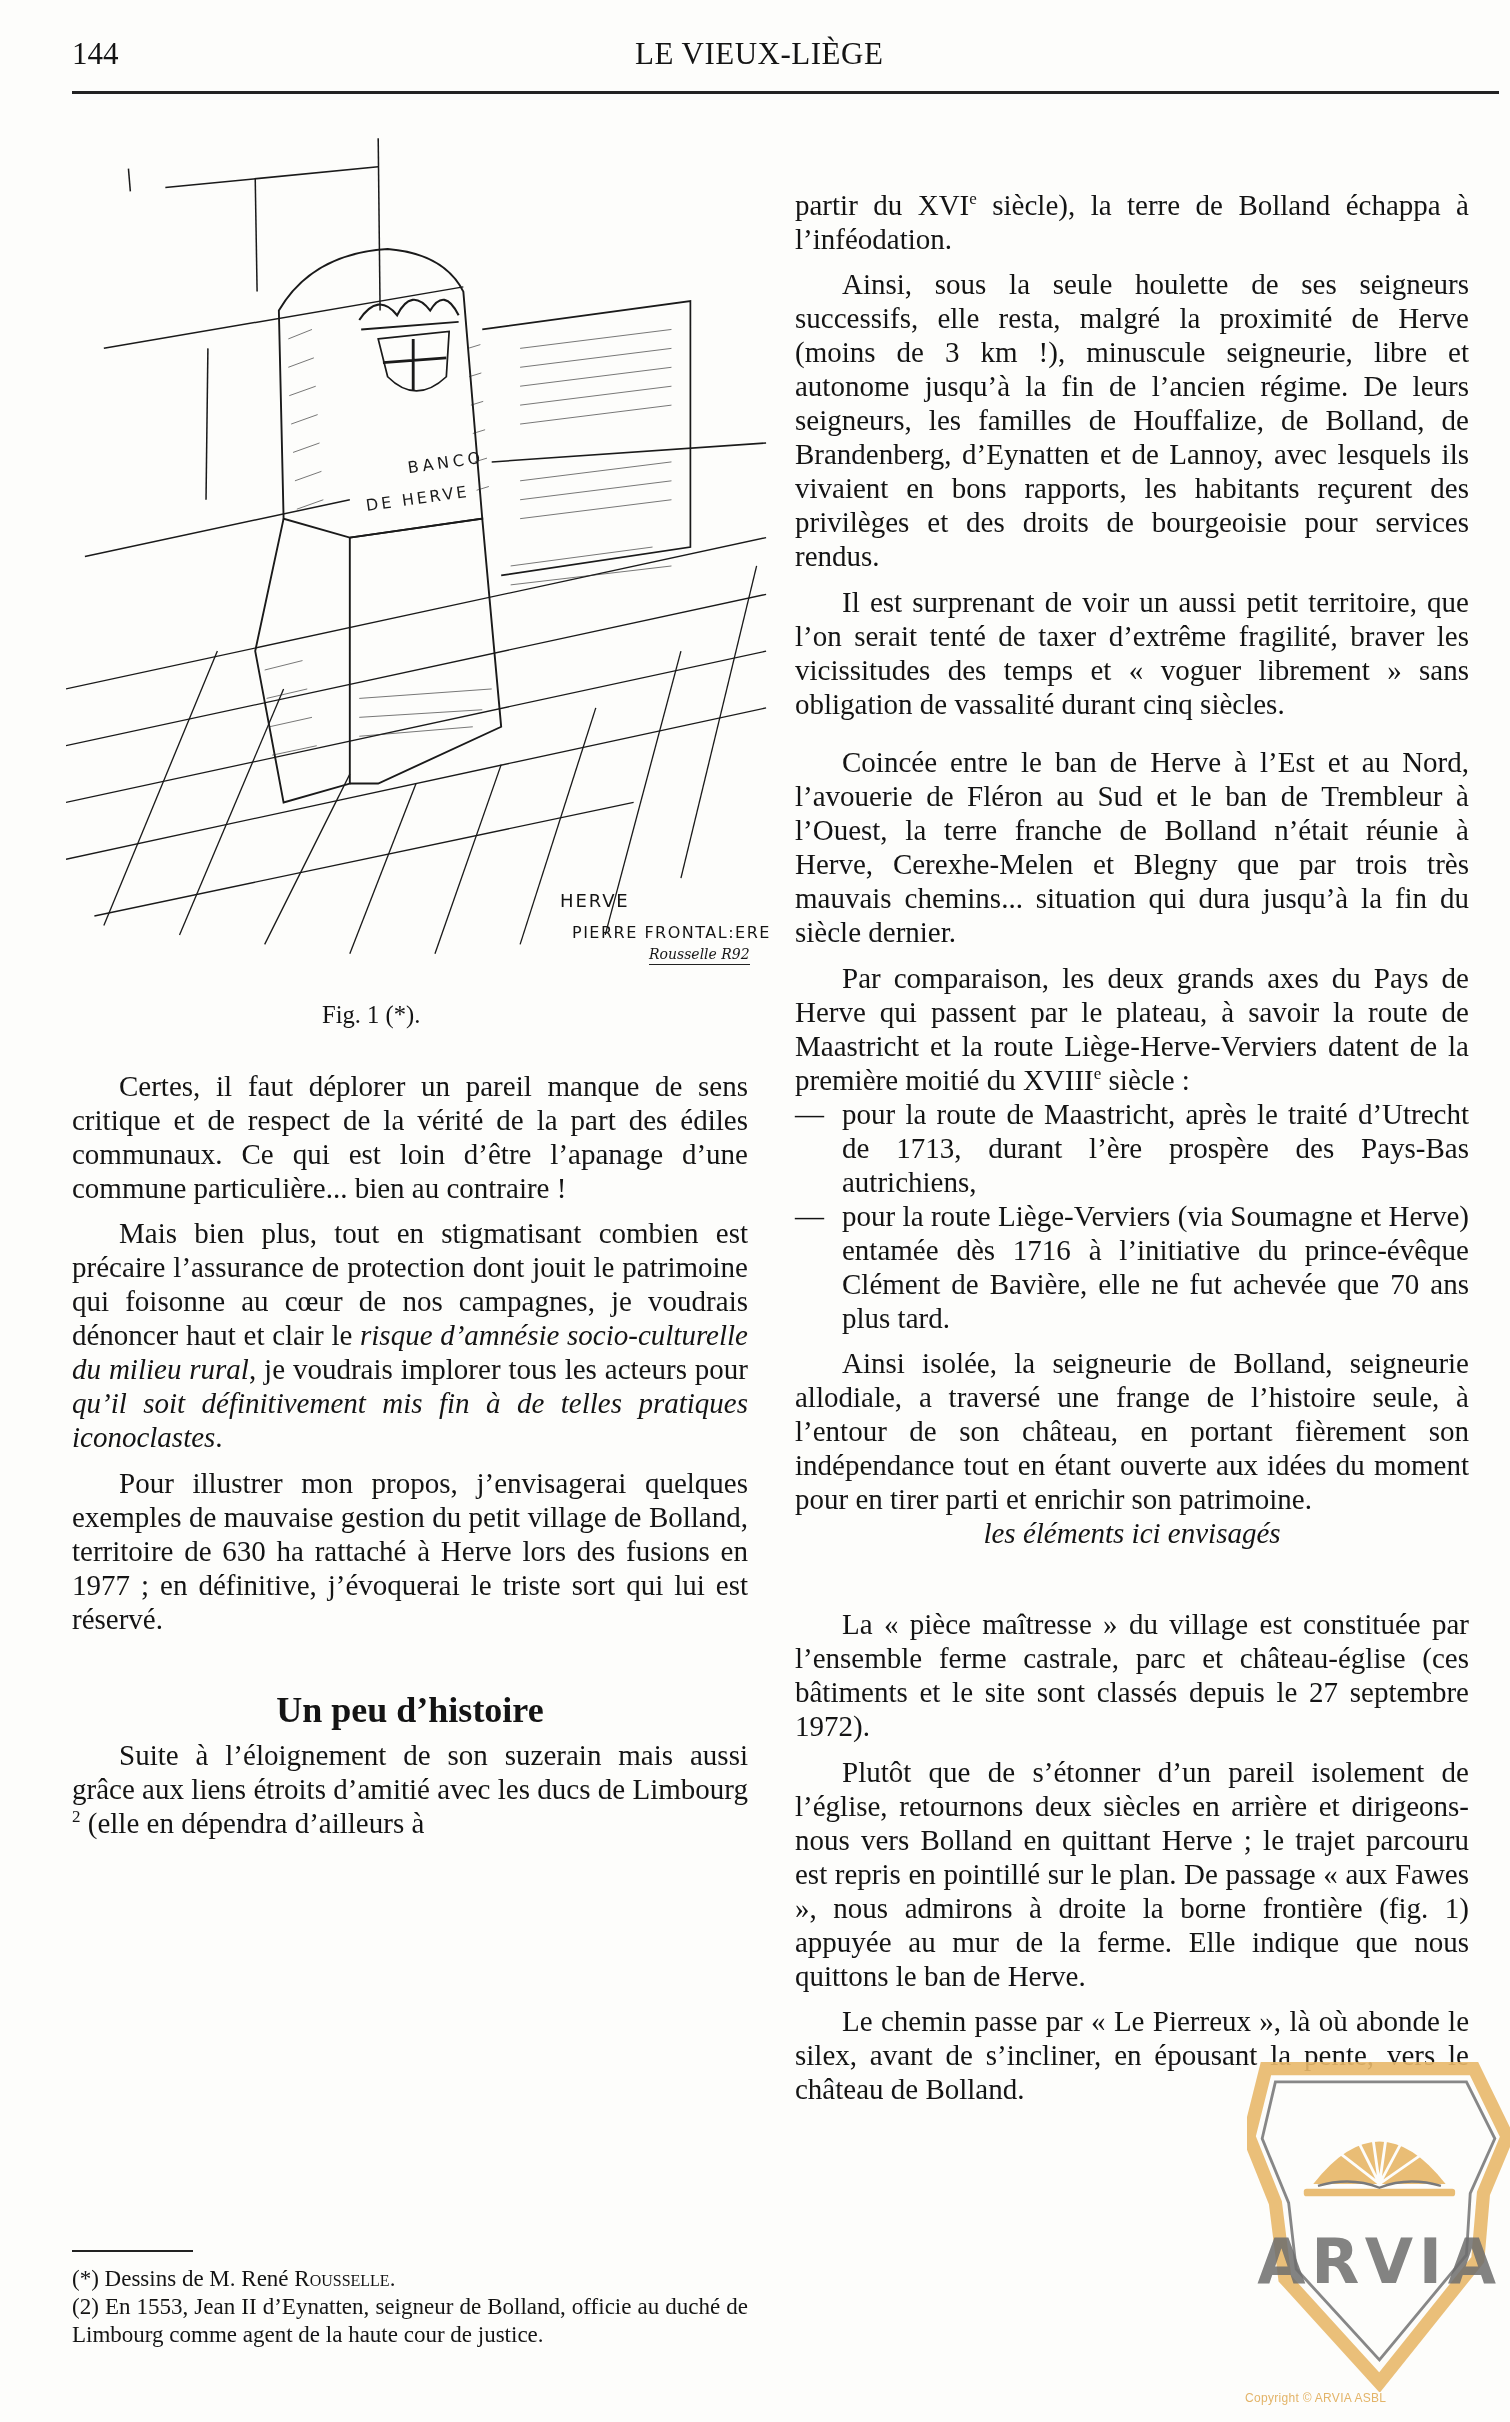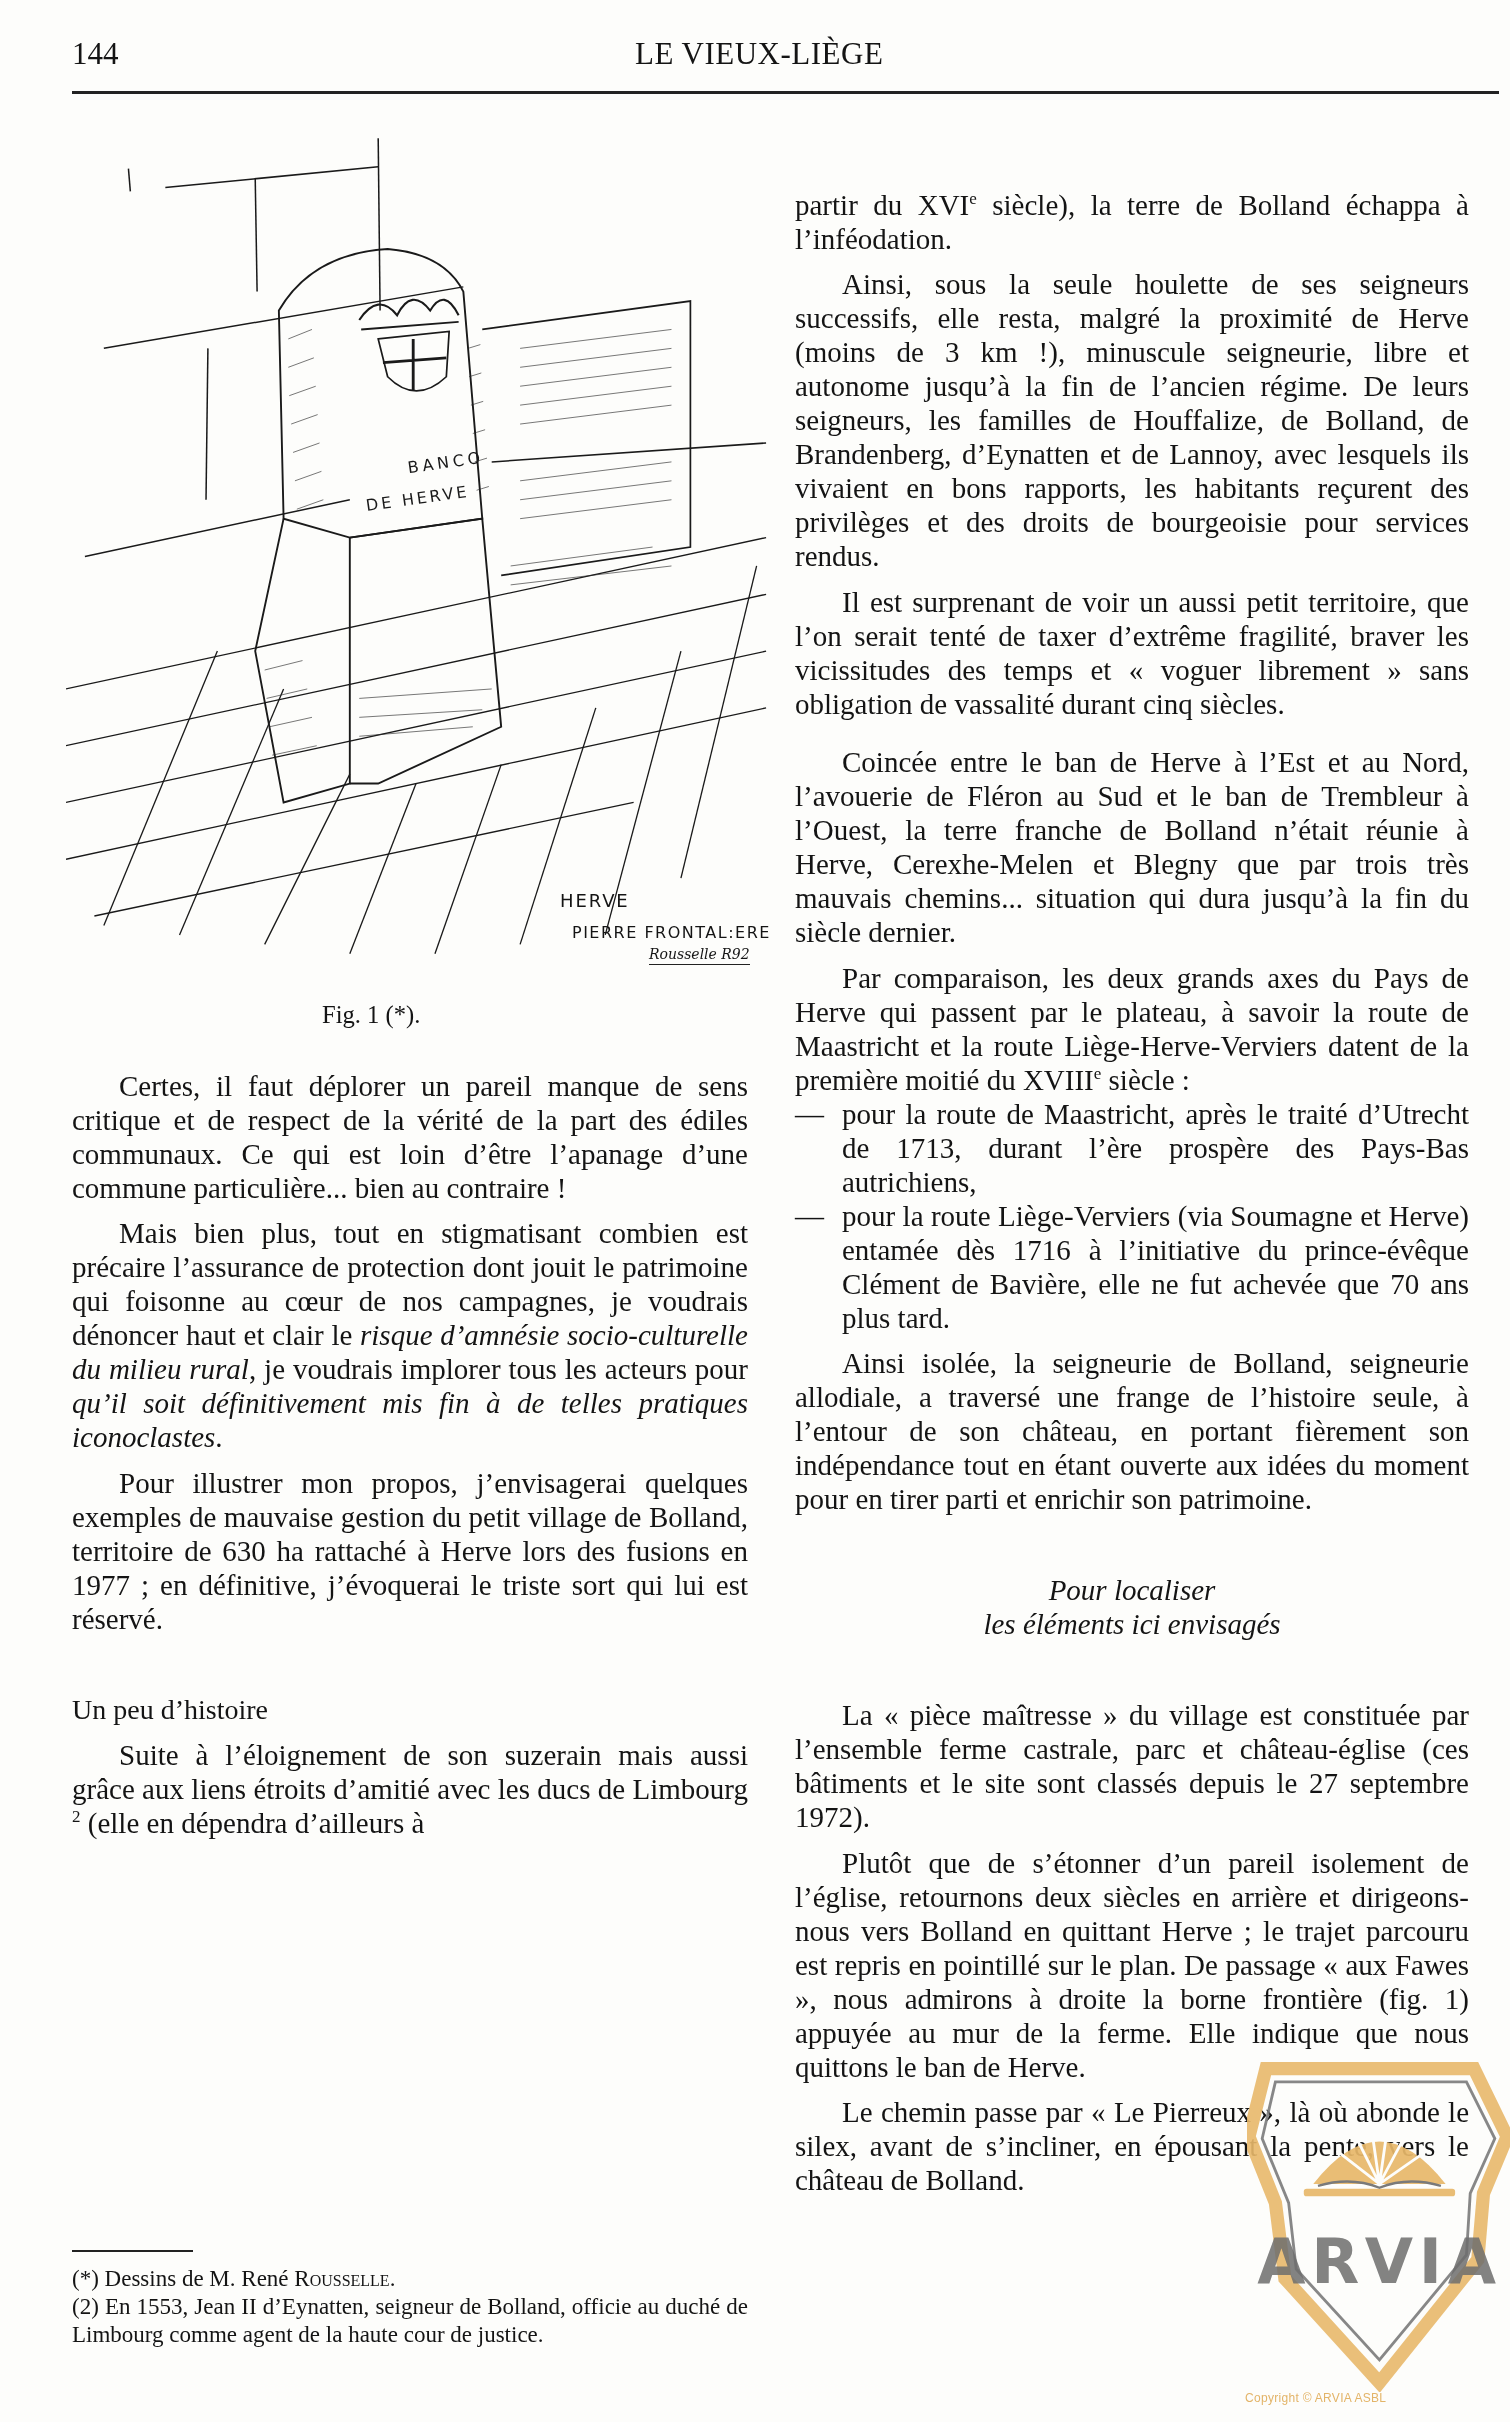--- a/index.html
+++ b/index.html
@@ -17,21 +17,21 @@
   .col { position: absolute; font-size: 29px; line-height: 34px; text-align: justify; }
   .col-left { left: 72px; width: 676px; }
   .col-right { left: 795px; width: 674px; top: 140px; margin-top: 48px; }
   .col p { margin: 0; text-indent: 47px; hyphens: manual; }
   .col p.noindent { text-indent: 0; }
   .gap-s { margin-top: 11.4px !important; }
   .gap-m { margin-top: 24.6px !important; }
   .gap-l { margin-top: 57px !important; }
   .list-item { position: relative; padding-left: 47px; text-indent: 0 !important; }
   .list-item .dash { position: absolute; left: 0; top: 0; }
-  .heading-bold { text-align: left; font-weight: normal; text-indent: 0 !important; font-size: 28px; }
+  .heading-bold { text-align: center; font-weight: bold; text-indent: 0 !important; font-size: 36px; }
   .heading-italic { text-align: center; font-style: italic; text-indent: 0 !important; }
   sup { font-size: 17px; line-height: 0; vertical-align: 11.4px; }
   em { font-style: italic; }
   .smallcaps { font-variant: small-caps; }
 
   .figure { position: absolute; left: 66px; top: 121px; width: 719px; height: 871px; }
   .figure svg { position: absolute; left: 0; top: 0; }
   .fig-label-herve { position: absolute; left: 560px; top: 890px; font-family: "DejaVu Sans", sans-serif; font-size: 18px; letter-spacing: 1.9px; }
   .fig-label-pierre { position: absolute; left: 572px; top: 923px; font-family: "DejaVu Sans", sans-serif; font-size: 16px; letter-spacing: 1.5px; }
   .fig-signature { position: absolute; left: 649px; top: 946px; font-family: "DejaVu Serif", serif; font-style: italic; font-size: 14px; border-bottom: 1.4px solid #222; padding-bottom: 2px; }
@@ -128,21 +128,20 @@
 
 <div class="col col-right">
   <p class="noindent"><span>partir du XVI</span><sup>e</sup><span> siècle), la terre de Bolland échappa à l’inféodation.</span></p>
   <p class="gap-s">Ainsi, sous la seule houlette de ses seigneurs successifs, elle resta, malgré la proximité de Herve (moins de 3 km !), minuscule seigneurie, libre et autonome jusqu’à la fin de l’ancien régime. De leurs seigneurs, les familles de Houf­falize, de Bolland, de Brandenberg, d’Eynatten et de Lannoy, avec lesquels ils vivaient en bons rapports, les habitants reçurent des privilèges et des droits de bourgeoisie pour services rendus.</p>
   <p class="gap-s">Il est surprenant de voir un aussi petit terri­toire, que l’on serait tenté de taxer d’extrême fra­gilité, braver les vicissitudes des temps et « voguer librement » sans obligation de vassalité durant cinq siècles.</p>
   <p class="gap-m" style="margin-top:26.5px">Coincée entre le ban de Herve à l’Est et au Nord, l’avouerie de Fléron au Sud et le ban de Trembleur à l’Ouest, la terre franche de Bolland n’était réunie à Herve, Cerexhe-Melen et Blegny que par trois très mauvais chemins... situation qui dura jusqu’à la fin du siècle dernier.</p>
   <p class="gap-s"><span>Par comparaison, les deux grands axes du Pays de Herve qui passent par le plateau, à savoir la route de Maastricht et la route Liège-Herve-Verviers datent de la première moitié du XVIII</span><sup>e</sup><span> siècle :</span></p>
   <p class="list-item"><span class="dash">—</span><span>pour la route de Maastricht, après le traité d’Utrecht de 1713, durant l’ère prospère des Pays-Bas autrichiens,</span></p>
   <p class="list-item"><span class="dash">—</span><span>pour la route Liège-Verviers (via Soumagne et Herve) entamée dès 1716 à l’initiative du prince-évêque Clément de Bavière, elle ne fut achevée que 70 ans plus tard.</span></p>
   <p class="gap-s">Ainsi isolée, la seigneurie de Bolland, sei­gneurie allodiale, a traversé une frange de l’his­toire seule, à l’entour de son château, en portant fièrement son indépendance tout en étant ouverte aux idées du moment pour en tirer parti et enrichir son patrimoine.</p>
-  <p class="heading-italic gap-l" style="margin-top:51px">Pour localiser</p>
   <p class="heading-italic">les éléments ici envisagés</p>
   <p class="gap-l" style="margin-top:30px">La « pièce maîtresse » du village est consti­tuée par l’ensemble ferme castrale, parc et châ­teau-église (ces bâtiments et le site sont classés depuis le 27 septembre 1972).</p>
   <p class="gap-s">Plutôt que de s’étonner d’un pareil isolement de l’église, retournons deux siècles en arrière et dirigeons-nous vers Bolland en quittant Herve ; le trajet parcouru est repris en pointillé sur le plan. De passage « aux Fawes », nous admirons à droite la borne frontière (fig. 1) appuyée au mur de la ferme. Elle indique que nous quittons le ban de Herve.</p>
   <p class="gap-s" style="margin-top:19px">Le chemin passe par « Le Pierreux », là où abonde le silex, avant de s’incliner, en épousant la pente, vers le château de Bolland.</p>
 </div>
 
 <div class="watermark">
   <svg width="263" height="331" viewBox="0 0 278 350">
     <path d="M20 8 L240 8 L275 80 L250 140 L244 210 L140 340 L40 230 L30 150 L2 80 Z" fill="none" stroke="#e8b86a" stroke-width="14" opacity="0.9"></path>
     <path d="M30 22 L232 22 L262 82 L236 140 L232 205 L140 316 L52 220 L44 150 L16 82 Z" fill="none" stroke="#7a7a7a" stroke-width="3" opacity="0.9"></path>

